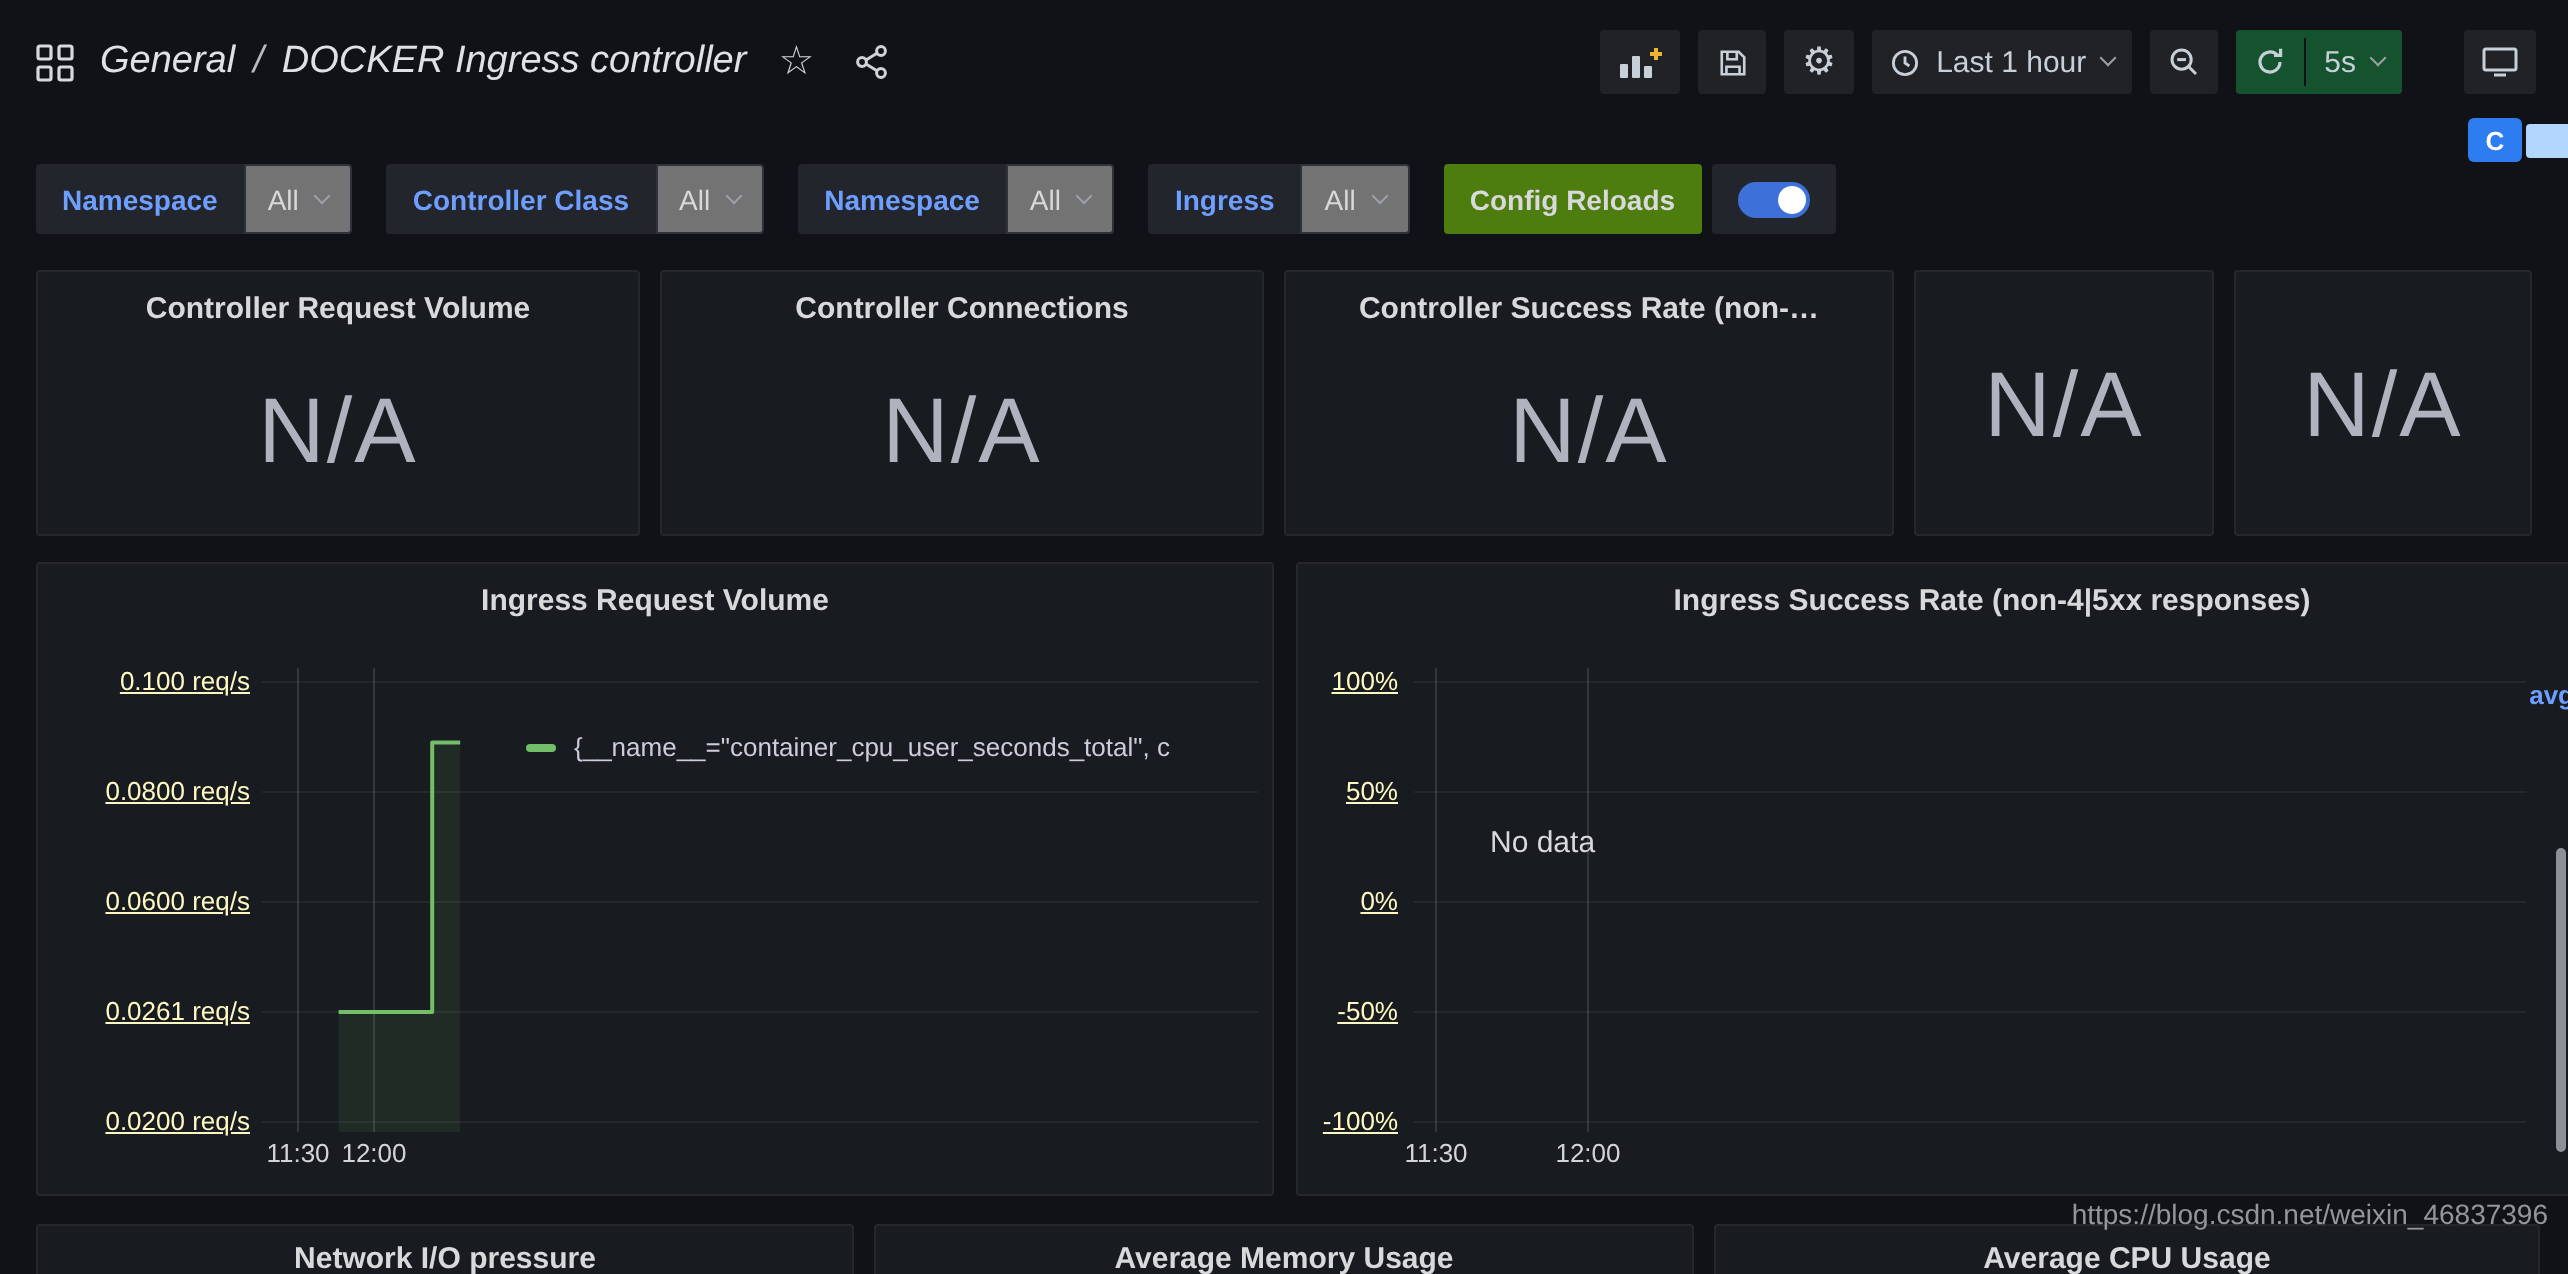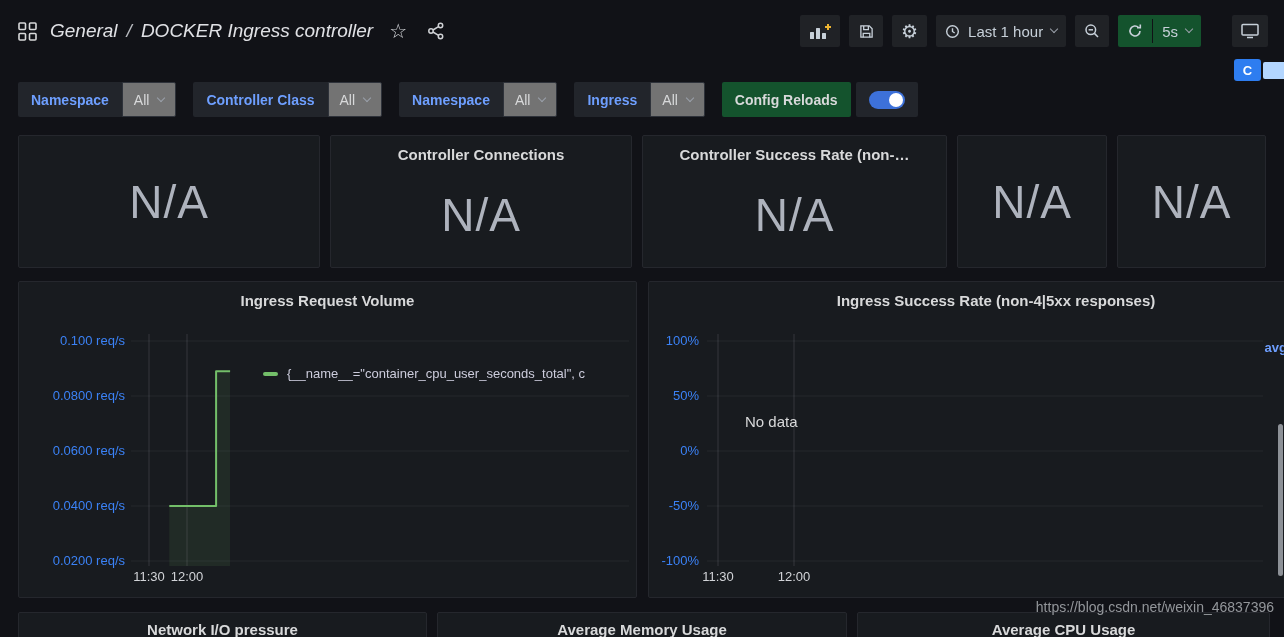--- a/index.html
+++ b/index.html
@@ -24,37 +24,37 @@
   .btn-group .divider { width:1px; background:#111217; margin:4px 0; }
   .tv-btn { margin-left:22px; }
   .chev { display:inline-block; width:6px; height:6px; border-right:1.5px solid #9aa0aa; border-bottom:1.5px solid #9aa0aa; transform:rotate(45deg); margin-top:-4px; }
   .chev.blue { border-color:#6e9fff; }
 
   
   .filters { position:absolute; top:82px; left:18px; height:35px; display:flex; gap:17px; }
   .var-group { display:flex; height:35px; }
   .var-label { background:#22252b; color:#6e9fff; font-weight:600; font-size:14px; padding:0 13px; display:flex; align-items:center; border-radius:2px 0 0 2px; }
   .var-value { background:#737373; border:1px solid #2e323a; color:#d8d9da; font-size:14px; padding:0 11px; display:flex; align-items:center; gap:9px; border-radius:0 2px 2px 0; cursor:pointer; }
-  .pill-label { background:#14532d; color:#d8d9da; font-weight:600; font-size:14px; padding:0 13px; display:flex; align-items:center; border-radius:2px;text-align:center; }
+  .pill-label { background:#4d7c0f; color:#d8d9da; font-weight:600; font-size:14px; padding:0 13px; display:flex; align-items:center; border-radius:2px;text-align:center; }
   .toggle-wrap { background:#22252b; border-radius:2px; width:62px; display:flex; align-items:center; justify-content:center; cursor:pointer; }
   .switch { width:36px; height:18px; border-radius:9px; background:#4b5260; position:relative; transition:background .1s; }
   .switch .knob { position:absolute; left:2px; top:2px; width:14px; height:14px; border-radius:50%; background:#fff; }
   .switch.on { background:#3d71d9; }
   .switch.on .knob { left:auto; right:2px; }
 
   
   .panel { background:#181b1f; border:1px solid #25272d; border-radius:2px; position:relative; }
   .panel-title { text-align:center; font-size:15px; font-weight:700; color:#d8d9da; padding:10px 8px 0 8px; white-space:nowrap; overflow:hidden; cursor:pointer; }
   .stats { position:absolute; top:135px; left:18px; display:flex; gap:10px; }
   .stats .panel { height:133px; display:flex; flex-direction:column; }
   .stat-value { flex:1; display:flex; align-items:center; justify-content:center; font-size:46px; font-weight:500; color:#aeb3bd; letter-spacing:1px; }
 
   .graphs { position:absolute; top:281px; left:18px; display:flex; gap:11px; }
   .graphs .panel { height:317px; }
-  .ytick { position:absolute; font-size:13px; color:#3b82f6; text-align:right; }
+  .ytick { position:absolute; font-size:13px; color:#fef9c3; text-align:right;text-decoration:underline; }
   .yt1 { left:6px; width:100px; }
   .yt2 { left:4px; width:46px; }
   .xtick { position:absolute; top:287px; font-size:13px; color:#d2d4d8; transform:translateX(-50%); white-space:nowrap; }
   .plot { position:absolute; }
   .legend1 { position:absolute; left:244px; top:84px; display:flex; align-items:center; gap:9px; max-width:364px; overflow:hidden; cursor:pointer; }
   .legend1 .marker { flex:0 0 15px; width:15px; height:4px; border-radius:2px; background:#73bf69; }
   .legend1 .txt { font-size:13px; color:#ccccdc; white-space:nowrap; overflow:hidden; }
   .no-data { position:absolute; left:96px; top:131px; font-size:15px; color:#d8d9da; }
   .legend-avg { position:absolute; right:43px; top:58px; display:flex; align-items:center; gap:7px; color:#6e9fff; font-weight:700; font-size:13px; cursor:pointer; }
 
@@ -196,20 +196,21 @@
       <span class="toggle-wrap">
         <span class="switch on">
             <span class="knob"></span>
           </span>
       </span>
     </div>
   </div>
 
   <div class="stats">
     <div class="panel" style="width:302px">
+      <div class="panel-title">Controller Request Volume</div>
       <div class="stat-value">N/A</div>
     </div>
     <div class="panel" style="width:302px">
       <div class="panel-title">Controller Connections</div>
       <div class="stat-value">N/A</div>
     </div>
     <div class="panel" style="width:305px">
       <div class="panel-title">Controller Success Rate (non-…</div>
       <div class="stat-value">N/A</div>
     </div>
@@ -222,21 +223,21 @@
   </div>
 
   <div class="graphs">
 
     <div class="panel" style="width:619px">
       <div class="panel-title">Ingress Request Volume</div>
 
       <span class="ytick yt1" style="top:51px">0.100 req/s</span>
       <span class="ytick yt1" style="top:106px">0.0800 req/s</span>
       <span class="ytick yt1" style="top:161px">0.0600 req/s</span>
-      <span class="ytick yt1" style="top:216px">0.0400 req/s</span>
+      <span class="ytick yt1" style="top:216px">0.0261 req/s</span>
       <span class="ytick yt1" style="top:271px">0.0200 req/s</span>
 
       <svg class="plot" style="left:112px;top:52px" width="498" height="240" viewBox="0 0 498 240">
         <g stroke="rgba(204,204,220,0.07)">
           <line x1="0" y1="7" x2="498" y2="7"></line>
             <line x1="0" y1="62" x2="498" y2="62"></line>
             <line x1="0" y1="117" x2="498" y2="117"></line>
             <line x1="0" y1="172" x2="498" y2="172"></line>
             <line x1="0" y1="227" x2="498" y2="227"></line>
         </g>

